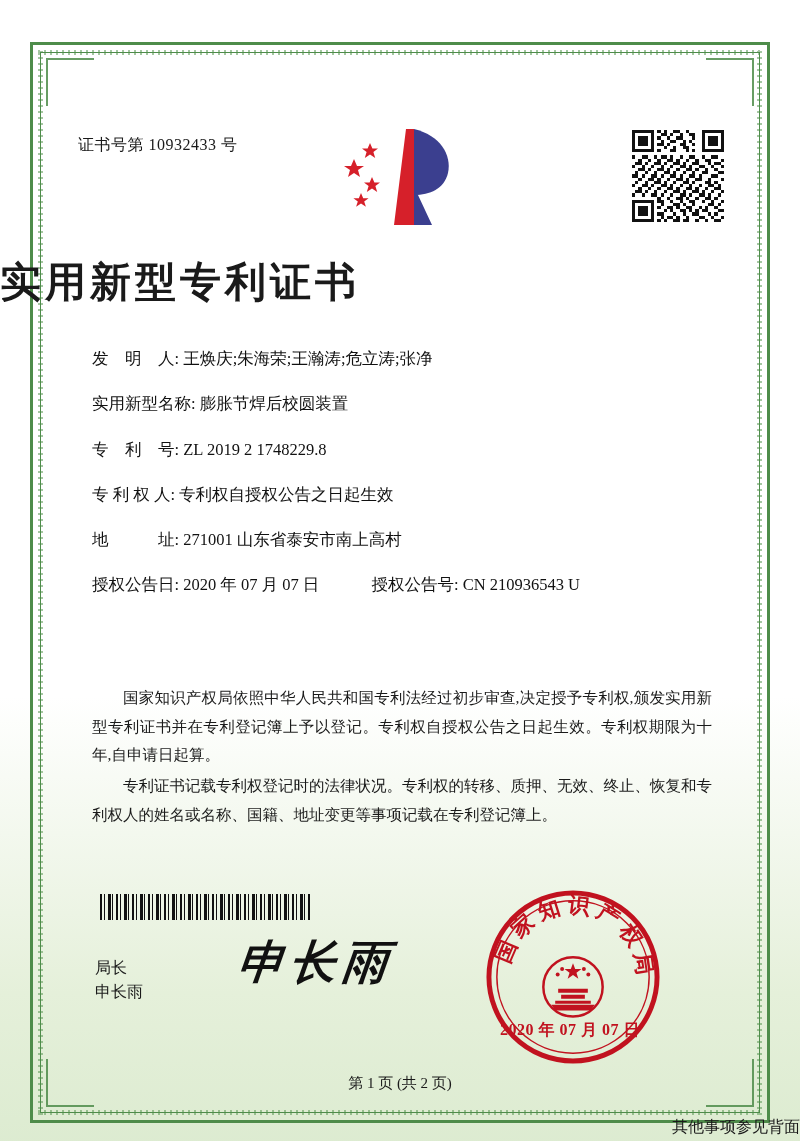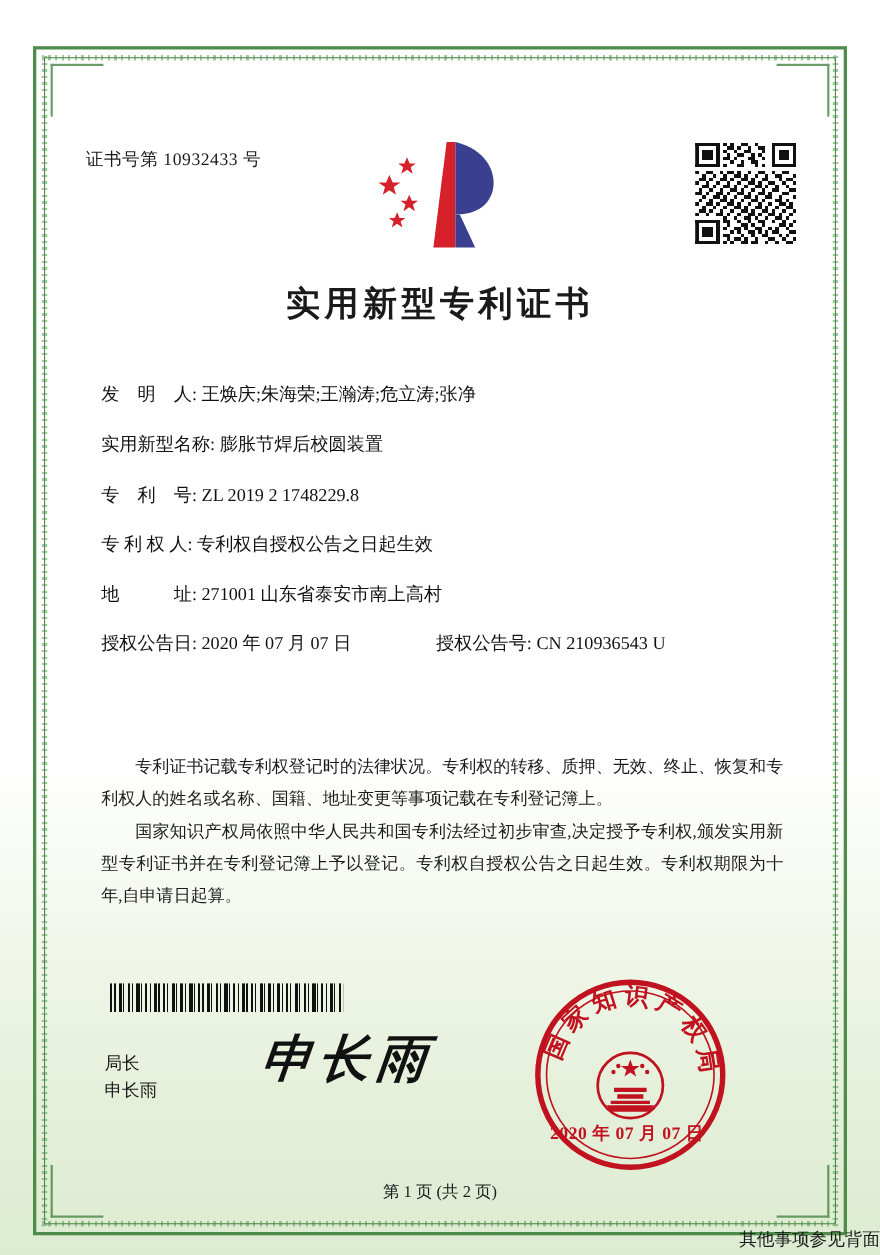--- a/index.html
+++ b/index.html
@@ -81,22 +81,22 @@
 
   .qr {
     position: absolute;
     right: 76px; top: 118px;
     width: 92px; height: 92px;
   }
 
   .title {
     position: absolute;
     left: 0; right: 0; top: 243px;
-    text-align: center;
-    font-size: 31px;
+    text-align: left;
+    font-size: 41px;
     font-weight: bold;
     letter-spacing: 4px;
     font-family: "DejaVu Serif", "Liberation Serif", serif;
   }
 
   
   .fields {
     position: absolute;
     left: 92px; top: 336px;
     width: 630px;
@@ -109,21 +109,21 @@
   }
   .flabel {
     display: inline-block;
     color: #111;
   }
   .fvalue {
     display: inline-block;
     color: #111;
   }
 
-  .row-inline .seg2 { margin-left: 73px; }
+  .row-inline .seg2 { margin-left: 48px; }
 
   
   .para-block {
     position: absolute;
     left: 92px; top: 672px;
     width: 620px;
     font-size: 15.5px;
     line-height: 1.85;
     text-align: justify;
   }
@@ -468,22 +468,22 @@
     </div>
     <div class="field-row row-inline">
       <span class="flabel">授权公告日:</span>
       <span class="fvalue">2020 年 07 月 07 日</span>
       <span class="flabel seg2">授权公告号:</span>
       <span class="fvalue">CN 210936543 U</span>
     </div>
   </div>
 
   <div class="para-block">
+    <p>国家知识产权局依照中华人民共和国专利法经过初步审查,决定授予专利权,颁发实用新型专利证书并在专利登记簿上予以登记。专利权自授权公告之日起生效。专利权期限为十年,自申请日起算。</p>
     <p>专利证书记载专利权登记时的法律状况。专利权的转移、质押、无效、终止、恢复和专利权人的姓名或名称、国籍、地址变更等事项记载在专利登记簿上。</p>
-    <p>国家知识产权局依照中华人民共和国专利法经过初步审查,决定授予专利权,颁发实用新型专利证书并在专利登记簿上予以登记。专利权自授权公告之日起生效。专利权期限为十年,自申请日起算。</p>
   </div>
 
   <div class="barcode"></div>
 
   <div class="sig-label">
     <div>局长</div>
     <div>申长雨</div>
   </div>
   <div class="sig-script">申长雨</div>
 

